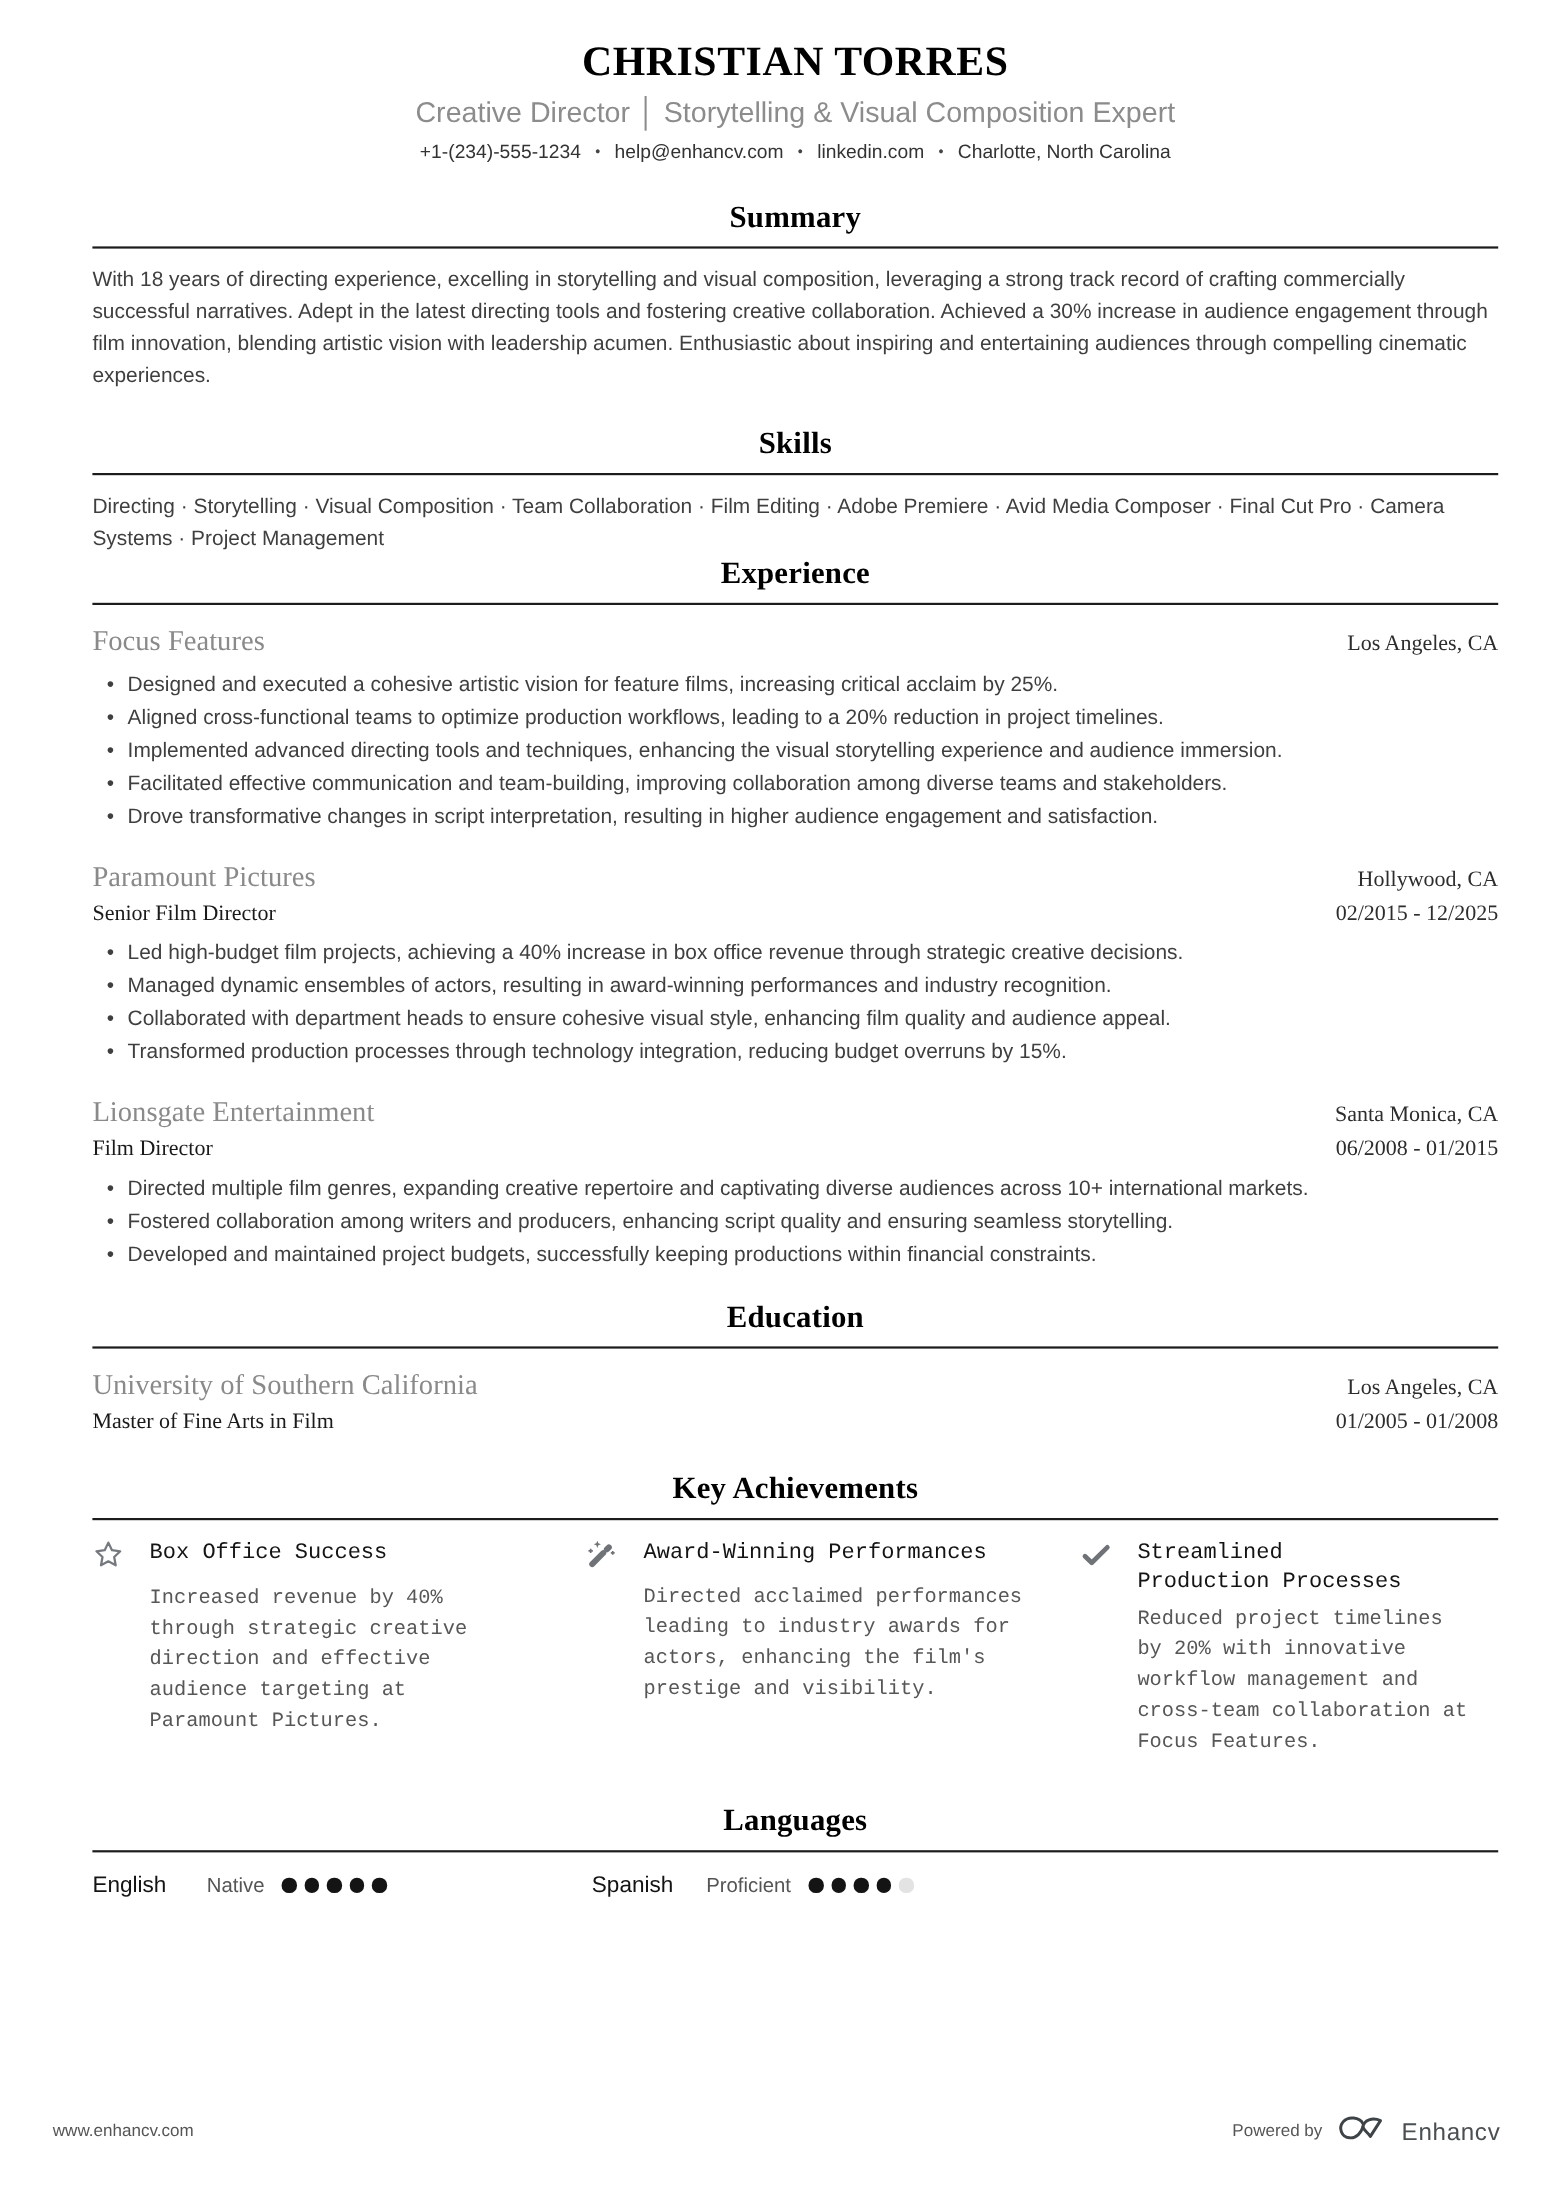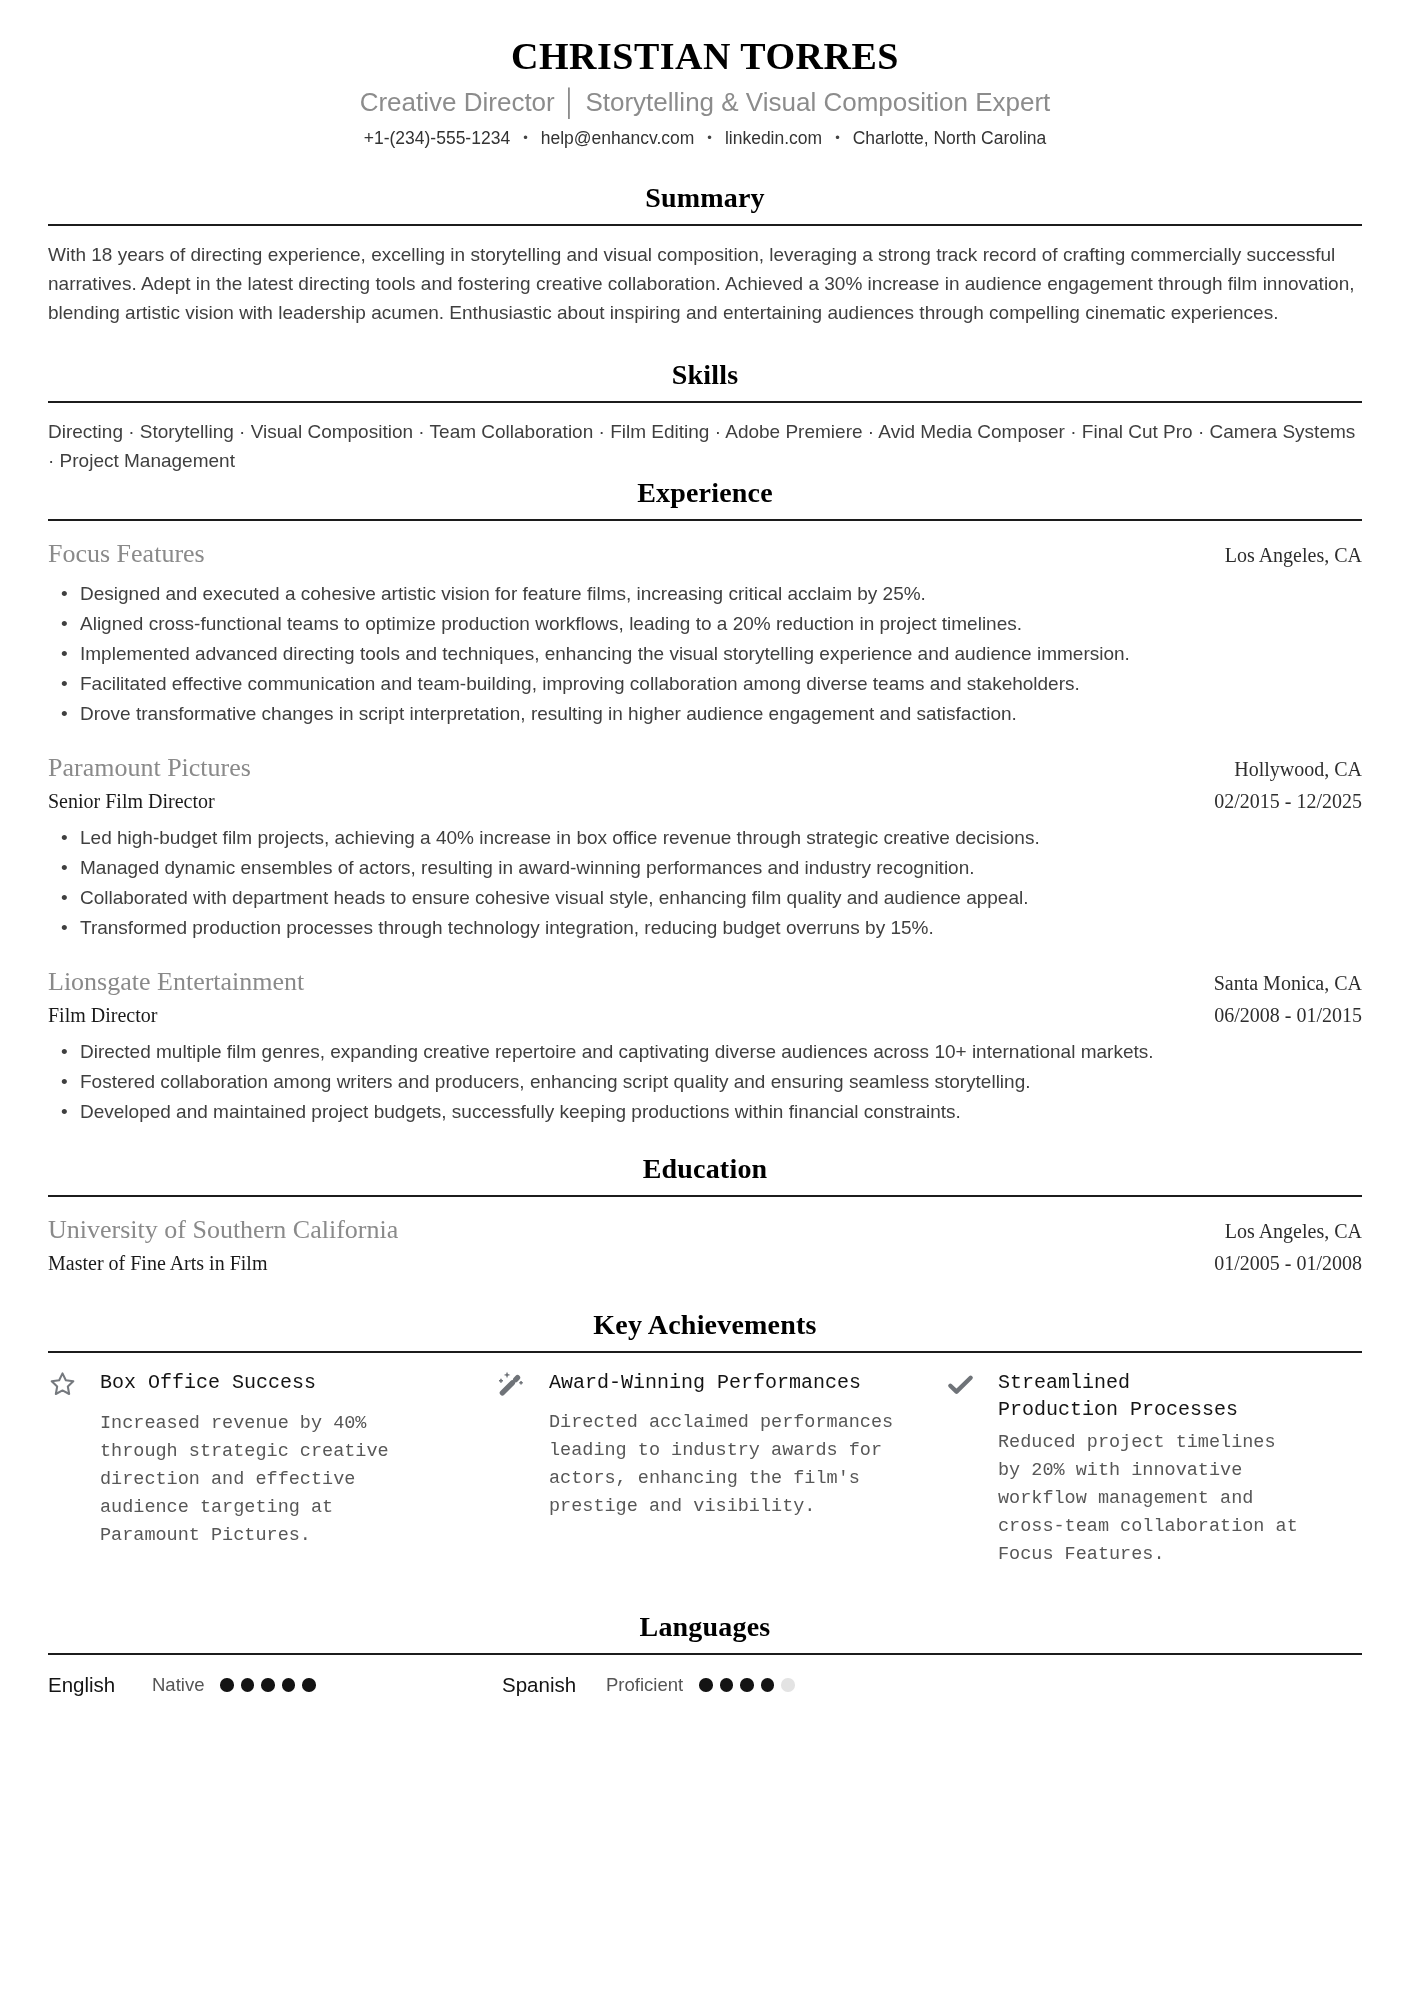--- a/index.html
+++ b/index.html
@@ -6,20 +6,21 @@
   html, body { background: #ffffff; }
   .page {
     position: relative;
     width: 1410px;
     height: 1995px;
     margin: 0 auto;
     background: #ffffff;
     font-family: "Liberation Sans", sans-serif;
     color: #3f3f3f;
     overflow: hidden;
+    padding-left: 36px;
   }
   .inner { padding: 34px 48px 0 48px; }
 
   
   .hdr { text-align: center; }
   .name {
     font-family: "Liberation Serif", serif;
     font-weight: 700;
     font-size: 38px;
     line-height: 44px;
@@ -332,13 +333,26 @@
               <span class="dot filled"></span>
               <span class="dot filled"></span>
               <span class="dot"></span>
             </span>
         </div>
       </div>
     </section>
 
   </div>
 
+  <div class="footer">
+    <span class="site">www.enhancv.com</span>
+    <span class="powered">
+      <span class="powered-label">Powered by</span>
+      <span>
+        <svg width="48" height="30" viewBox="0 0 48 30">
+          <path d="M25 10.5 C 22 4.5, 11.5 3.5, 7 9 C 2.5 14.5, 5.5 23, 13 23.5 C 19.5 24, 23.5 18.5, 25 13.5" fill="none" stroke="#3e4347" stroke-width="2.7" stroke-linecap="round"></path>
+          <path d="M25 13.5 C 26 7.5, 33.5 4.5, 41 7.8 L 31.8 22.2 C 29.5 18.5, 25.5 16.5, 25 13.5 Z" fill="none" stroke="#3e4347" stroke-width="2.7" stroke-linejoin="round" stroke-linecap="round"></path>
+        </svg>
+      </span>
+      <span class="brand-name">Enhancv</span>
+    </span>
+  </div>
 </div>
 
 </body></html>

